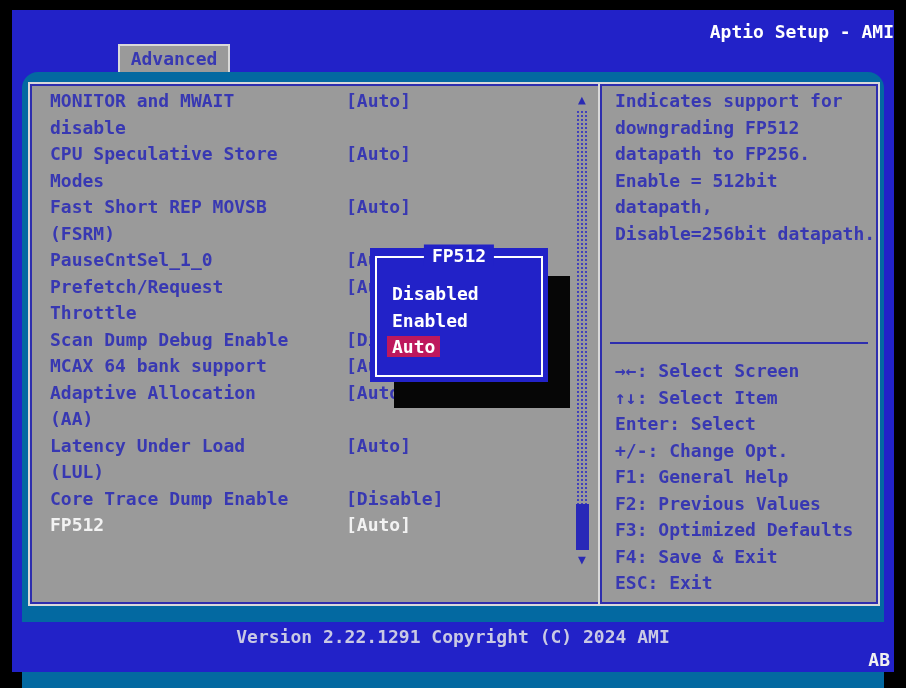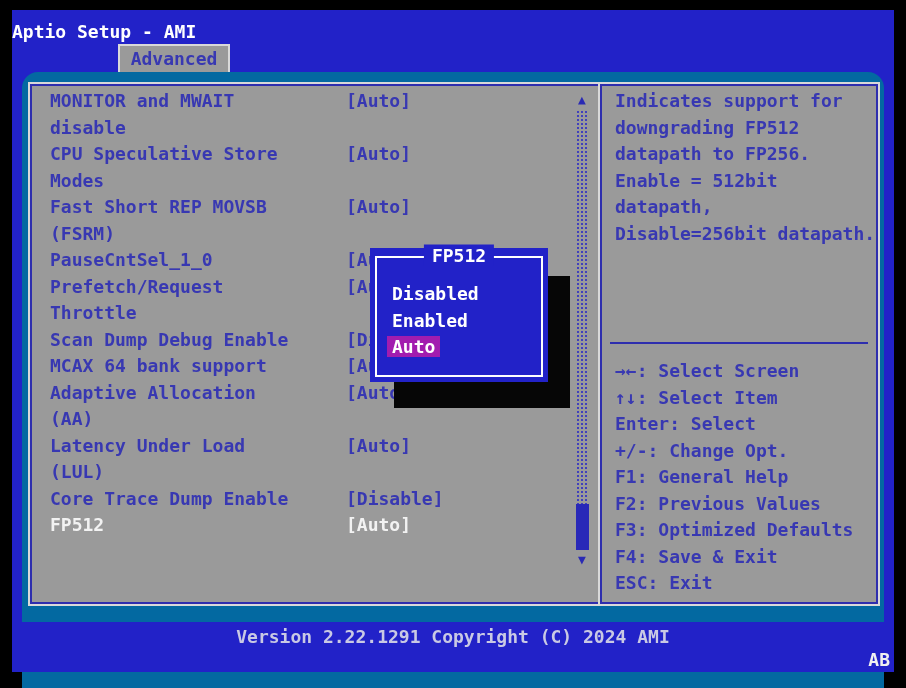--- a/index.html
+++ b/index.html
@@ -1,20 +1,20 @@
 <!DOCTYPE html>
 <html><head>
 <meta charset="utf-8">
 <style>
   html,body{margin:0;padding:0;background:#000;}
   .stage{position:relative;width:906px;height:688px;background:#000;overflow:hidden;
          font-family:"DejaVu Sans Mono","Liberation Mono",monospace;font-weight:bold;
          font-size:18px;-webkit-font-smoothing:none;}
   .screen{position:absolute;left:12px;top:10px;width:882px;height:662px;background:#2222c8;}
-  .titlebar{position:absolute;top:8px;left:0;right:0;text-align:left;color:#ffffff;
+  .titlebar{position:absolute;top:8px;left:0;right:0;text-align:right;color:#ffffff;
             height:27px;line-height:27px;white-space:pre;}
   .tab{position:absolute;left:106px;top:34px;width:112px;height:28px;background:#9a9a9a;
        border:2px solid #d9d9d9;border-bottom:none;box-sizing:border-box;color:#3838b2;
        text-align:center;line-height:25px;}
   .main{position:absolute;left:10px;top:62px;width:862px;height:676px;background:#0369a1;border-radius:16px;}
   .panel{position:absolute;box-sizing:border-box;border:2px solid #2e2eae;
          box-shadow:0 0 0 2px #d9d9d9;background:#9a9a9a;}
   .panel.left{left:8px;top:12px;width:570px;height:520px;}
   .panel.right{left:578px;top:12px;width:278px;height:520px;}
   .line{height:26.5px;line-height:26.5px;position:relative;white-space:pre;color:#3838b2;}
@@ -45,21 +45,21 @@
   .popup-shadow{position:absolute;left:394px;top:276px;width:176px;height:132px;
                 background:#060606;z-index:5;}
   .popup{position:absolute;left:370px;top:248px;width:178px;height:134px;background:#2222c8;
          z-index:6;}
   .popup-inner{position:absolute;left:5px;top:8px;right:5px;bottom:5px;
                border:2px solid #ffffff;}
   .popup-title{position:absolute;top:-3px;left:50%;transform:translate(-50%,-50%);
                background:#2222c8;color:#ffffff;padding:0 8px;white-space:pre;z-index:7;}
   #popup-options{position:absolute;left:22px;top:33px;right:4px;z-index:7;}
   .opt{height:26.5px;line-height:26.5px;white-space:pre;color:#ffffff;}
-  .opt .optsel{background:#a21caf;padding:0 5px;margin-left:-5px;margin-top:16px;}
+  .opt .optsel{background:#be185d;padding:0 5px;margin-left:-5px;margin-top:16px;}
 </style>
 </head>
 <body>
 
 <div class="stage">
   <div class="screen">
 
     <div class="titlebar">Aptio Setup - AMI</div>
 
     <div class="tab">

